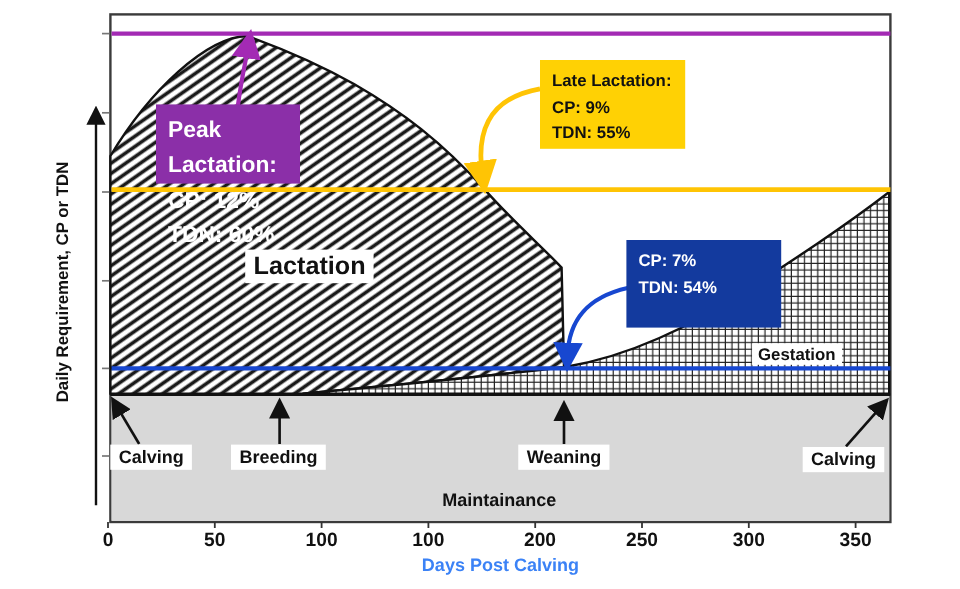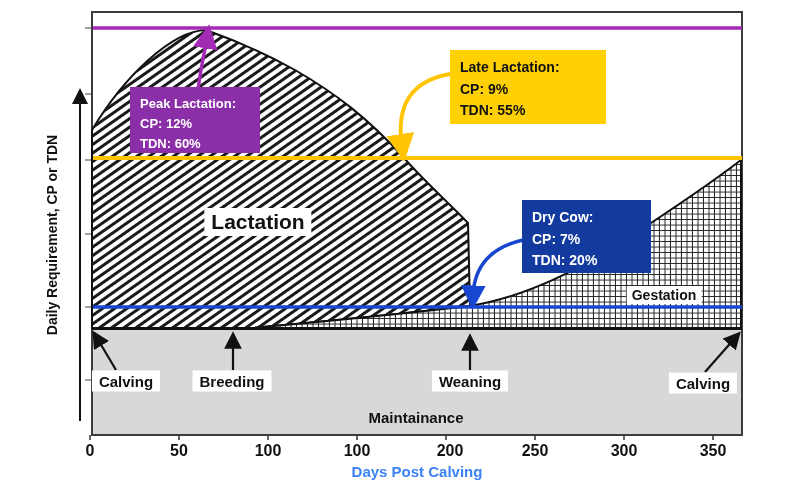--- a/index.html
+++ b/index.html
@@ -20,22 +20,22 @@
   .xtitle{
     position:absolute;transform:translate(-50%,0);
     font-weight:bold;font-size:15px;color:#3b82f6;white-space:nowrap;
   }
   .ytitle{
     position:absolute;left:-108px;top:227px;width:320px;text-align:center;
     transform:rotate(-90deg);font-weight:bold;font-size:14px;color:#111;white-space:nowrap;
   }
   .co{position:absolute;box-sizing:border-box;padding:7px 10px;font-weight:bold;}
   .co div{line-height:1.55;}
-  .co-peak{left:130px;top:87px;width:130px;height:66px;background:#8b2fa8;color:#fff;font-size:13px;}
-  .co-late{left:450px;top:50px;width:156px;height:74px;background:#ffd104;color:#111;font-size:14px;}
+  .co-peak{left:130px;top:87px;width:120px;height:66px;background:#8b2fa8;color:#fff;font-size:19px;}
+  .co-late{left:450px;top:50px;width:121px;height:74px;background:#ffd104;color:#111;font-size:14px;}
   .co-dry{left:522px;top:200px;width:129px;height:73px;background:#133a9e;color:#fff;font-size:14px;}
 </style>
 </head>
 <body>
 
 <div class="chart">
 
   <svg width="800" height="491" viewBox="0 0 800 491">
     <defs>
       <pattern id="hatch" width="7" height="7" patternUnits="userSpaceOnUse" patternTransform="rotate(-35)">
@@ -121,23 +121,22 @@
     <div>Peak Lactation:</div>
     <div>CP: 12%</div>
     <div>TDN: 60%</div>
   </div>
   <div class="co co-late">
     <div>Late Lactation:</div>
     <div>CP: 9%</div>
     <div>TDN: 55%</div>
   </div>
   <div class="co co-dry">
-    <div>Dry Cow:</div>
     <div>CP: 7%</div>
-    <div>TDN: 20%</div>
+    <div>TDN: 54%</div>
   </div>
 
   <div class="lbl boxed" style="left:258px;top:222px;font-size:21px;">Lactation</div>
   <div class="lbl boxed" style="left:664px;top:295px;font-size:14px;padding:1px 5px;text-align:right;">Gestation</div>
   <div class="lbl" style="left:416px;top:417px;font-size:15px;">Maintainance</div>
 
   <div class="lbl boxed" style="left:126px;top:381px;font-size:15px;">Calving</div>
   <div class="lbl boxed" style="left:232px;top:381px;font-size:15px;">Breeding</div>
   <div class="lbl boxed" style="left:470px;top:381px;font-size:15px;">Weaning</div>
   <div class="lbl boxed" style="left:703px;top:383px;font-size:15px;">Calving</div>

